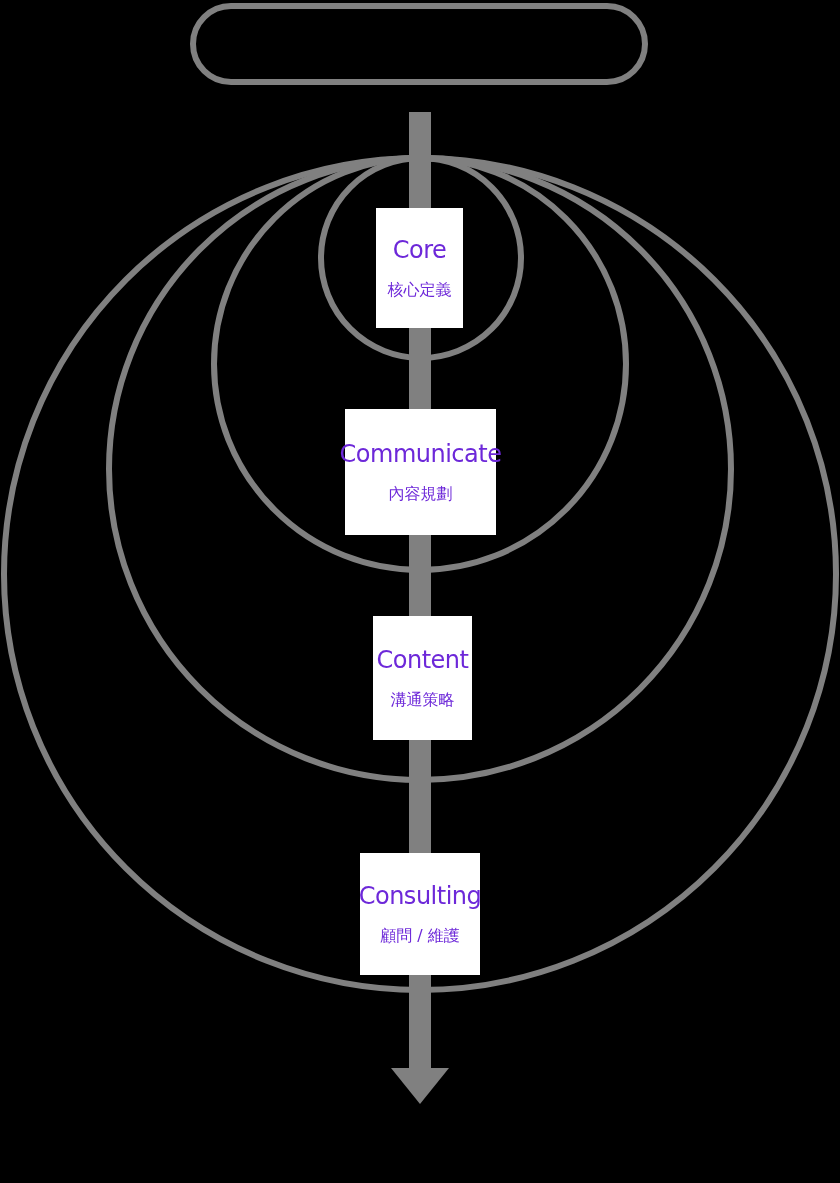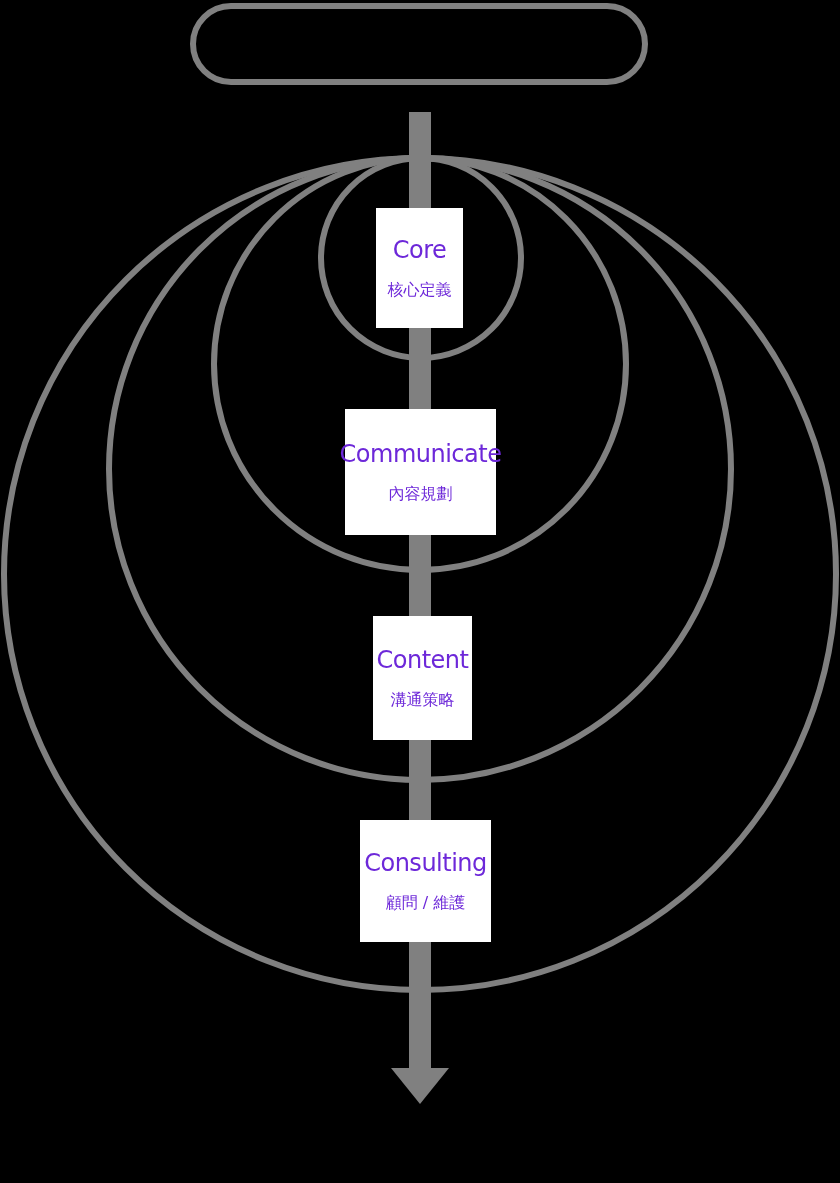--- a/index.html
+++ b/index.html
@@ -86,21 +86,21 @@
     line-height: 1.1;
   }
   .stage .zh {
     font-size: 16px;
     white-space: nowrap;
     line-height: 1.1;
   }
   .stage-core        { left: 376px; top: 208px; width:  87px; height: 120px; }
   .stage-communicate { left: 345px; top: 409px; width: 151px; height: 126px; }
   .stage-content     { left: 373px; top: 616px; width:  99px; height: 124px; }
-  .stage-consulting  { left: 360px; top: 820px; width: 131px; height: 122px; }
+  .stage-consulting  { left: 360px; top: 853px; width: 120px; height: 122px; }
 </style>
 </head>
 <body>
 
 <div class="canvas">
 
   <div class="stadium">
     <span></span>
   </div>
 

